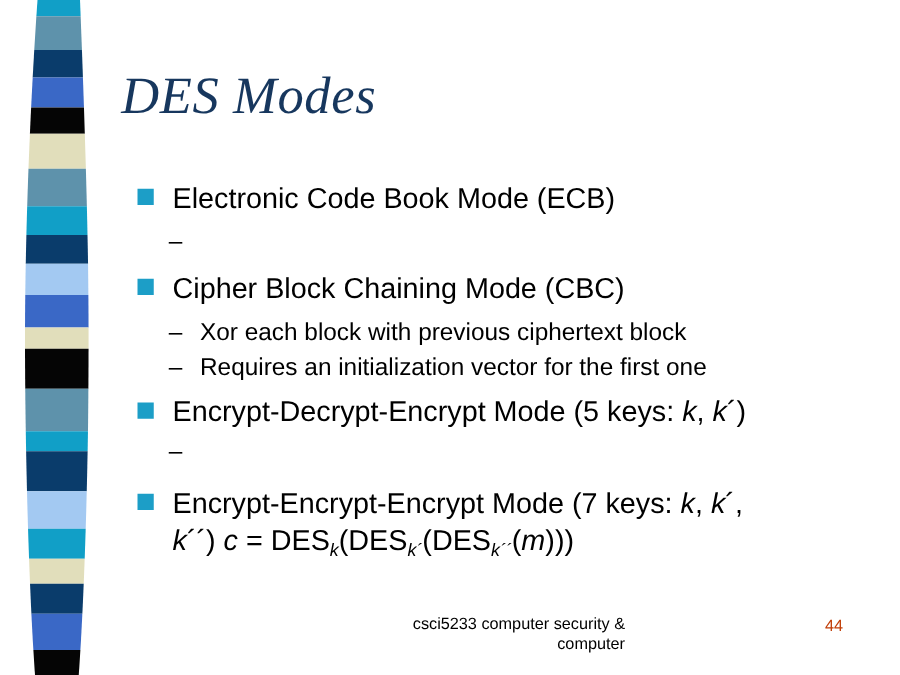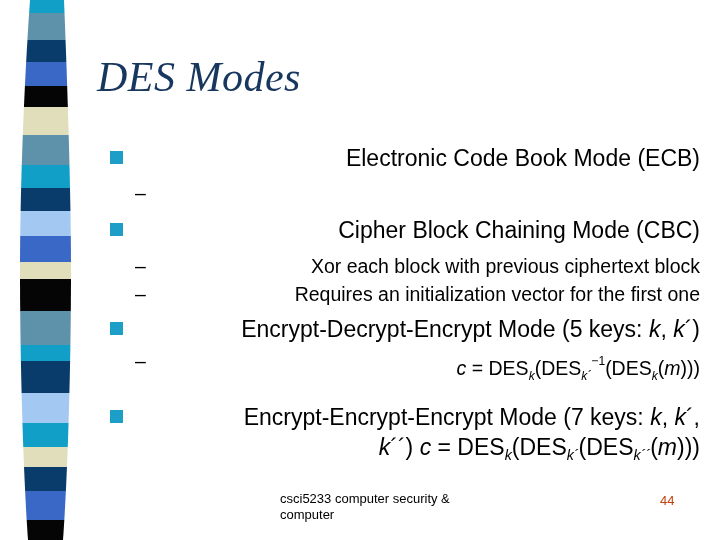--- a/index.html
+++ b/index.html
@@ -31,31 +31,31 @@
   #bullets .row:nth-child(4){margin-top:8px;}
   #bullets .row:nth-child(5){margin-top:1px;}
   #bullets .row:nth-child(6){margin-top:6px;}
   #bullets .row:nth-child(7){margin-top:4px;}
   #bullets .row:nth-child(8){margin-top:12px;}
   .bullet-square{
     width:13px;height:13px;flex:0 0 13px;
     margin:8px 15px 0 10px;
   }
   .sub-dash{flex:0 0 25px;}
-  .content{flex:1 1 auto;min-width:0;text-align:right;}
+  .content{flex:1 1 auto;min-width:0;}
 
   
   .rs-i{font-style:italic;}
   .rs-subi{font-style:italic;font-size:62%;vertical-align:-16%;}
   .rs-sup{font-size:62%;vertical-align:38%;}
 
   
   .footer-text{
     position:absolute;left:280px;top:491px;width:220px;
-    text-align:left;font-size:13px;line-height:16px;color:#000;
+    text-align:right;font-size:13px;line-height:16px;color:#000;
   }
   .page-number{
     position:absolute;left:660px;top:493px;width:40px;
     font-size:13px;color:#c2410c;
   }
 </style>
 </head>
 <body style="background: rgb(255, 255, 255);">
 
 <div class="slide">
@@ -123,23 +123,20 @@
         </div>
       </div>
       <div class="row row-main">
         <span class="bullet-square" style="background: rgb(28, 158, 199);"></span>
         <div class="content">
           <div><span>Encrypt-Decrypt-Encrypt Mode (5 keys: </span><span class="rs-i">k</span><span>, </span><span class="rs-i">k</span><span>´)</span></div>
         </div>
       </div>
       <div class="row row-sub">
         <span class="sub-dash">–</span>
-        <div class="content">
-          <div><span class="rs-i">c</span><span> = DES</span><span class="rs-subi">k</span><span>(DES</span><span class="rs-subi">k´</span><span class="rs-sup">−1</span><span>(DES</span><span class="rs-subi">k</span><span>(</span><span class="rs-i">m</span><span>)))</span></div>
-        </div>
       </div>
       <div class="row row-main">
         <span class="bullet-square" style="background: rgb(28, 158, 199);"></span>
         <div class="content">
           <div><span>Encrypt-Encrypt-Encrypt Mode (7 keys: </span><span class="rs-i">k</span><span>, </span><span class="rs-i">k</span><span>´,</span></div>
           <div><span class="rs-i">k</span><span>´´) </span><span class="rs-i">c</span><span> = DES</span><span class="rs-subi">k</span><span>(DES</span><span class="rs-subi">k´</span><span>(DES</span><span class="rs-subi">k´´</span><span>(</span><span class="rs-i">m</span><span>)))</span></div>
         </div>
       </div>
     </div>
 

